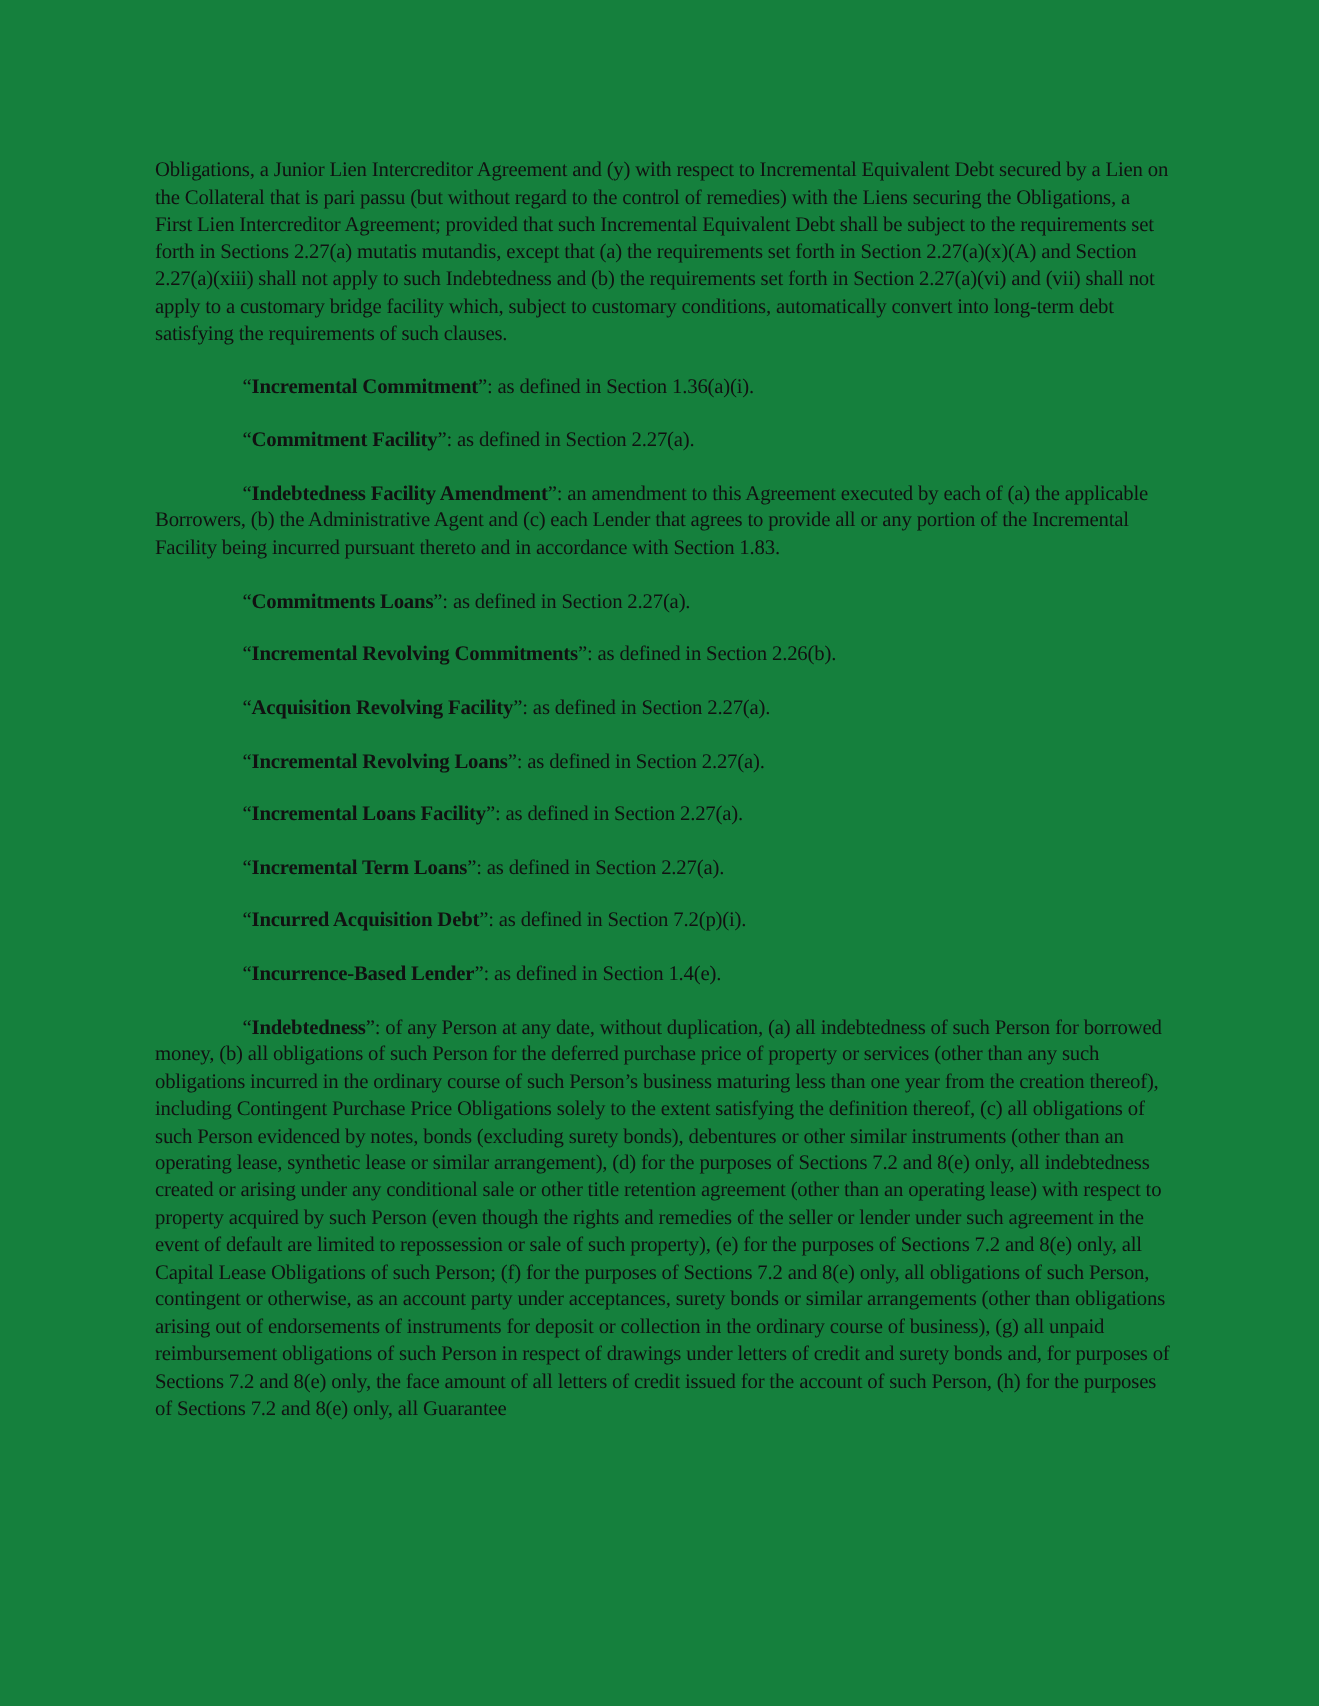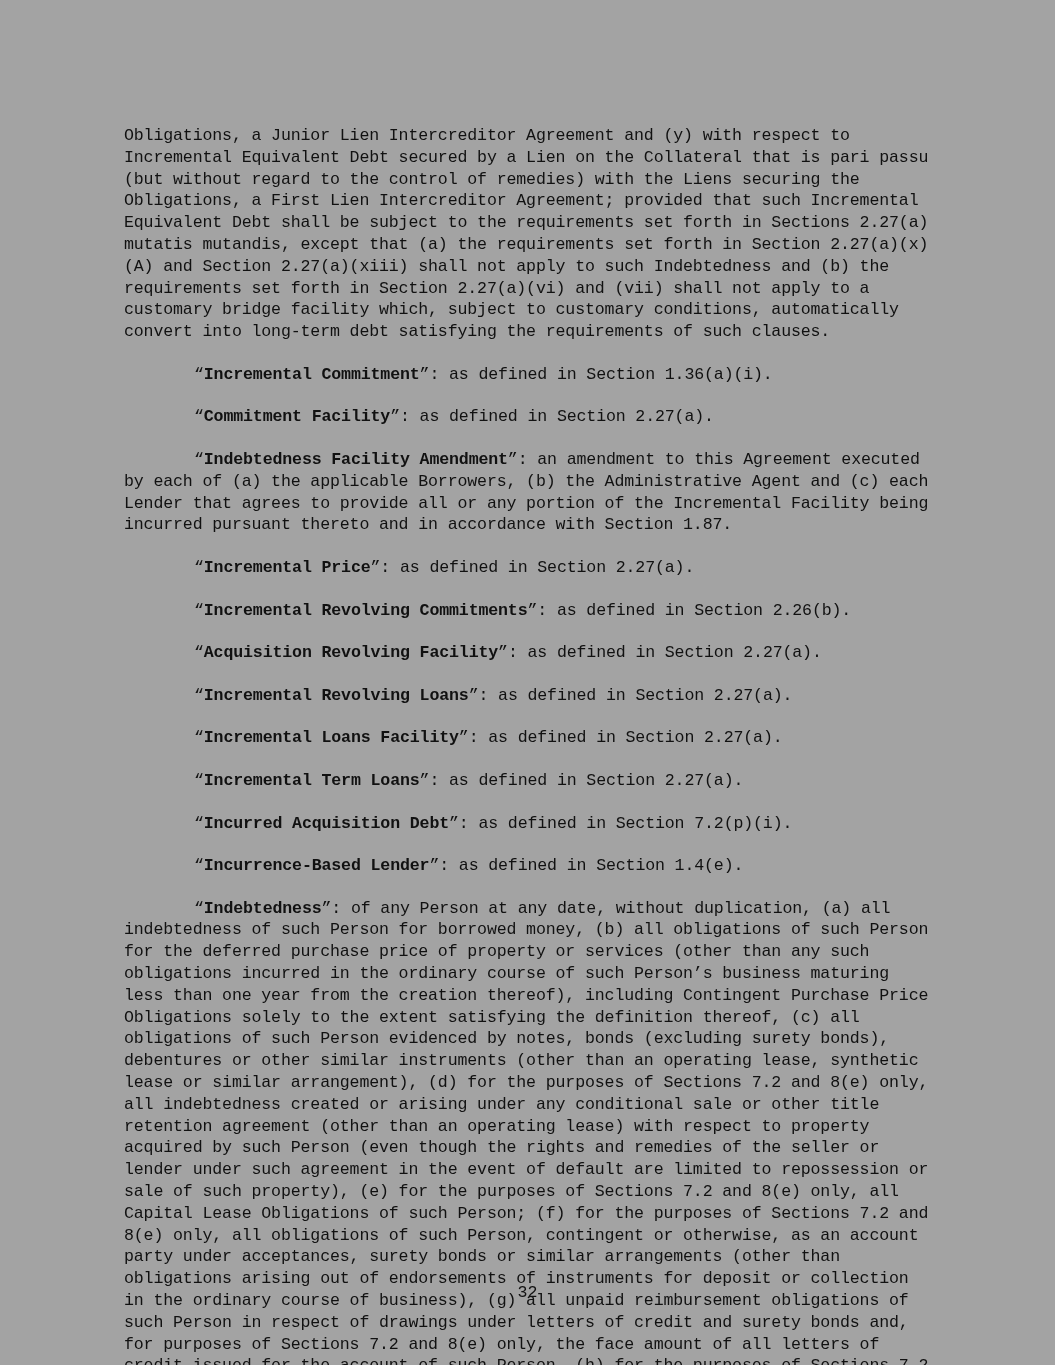--- a/index.html
+++ b/index.html
@@ -14,22 +14,21 @@
       overflow: hidden;
       font-family: "Liberation Serif", "DejaVu Serif", serif;
       color: #111111;
     }
     .page {
       position: absolute;
       left: 0;
       top: 0;
       width: 1055px;
       height: 1365px;
-      background: #a3a3a3;
-      font-family: Liberation Mono, monospace;
+      background: #15803d;
     }
     .body-text {
       position: absolute;
       left: 124px;
       top: 125px;
       width: 812px;
       font-size: 16.6px;
       line-height: 21.8px;
       letter-spacing: -0.15px;
     }
@@ -58,36 +57,35 @@
 
 <div class="page">
   <div class="body-text">
 
     <p class="para">Obligations, a Junior Lien Intercreditor Agreement and (y) with respect to Incremental Equivalent Debt secured by a Lien on the Collateral that is pari passu (but without regard to the control of remedies) with the Liens securing the Obligations, a First Lien Intercreditor Agreement; provided that such Incremental Equivalent Debt shall be subject to the requirements set forth in Sections 2.27(a) mutatis mutandis, except that (a) the requirements set forth in Section 2.27(a)(x)(A) and Section 2.27(a)(xiii) shall not apply to such Indebtedness and (b) the requirements set forth in Section 2.27(a)(vi) and (vii) shall not apply to a customary bridge facility which, subject to customary conditions, automatically convert into long-term debt satisfying the requirements of such clauses.</p>
 
     <p class="para indent"><span>“</span><span class="term">Incremental Commitment</span><span>”</span><span>: as defined in Section 1.36(a)(i).</span></p>
 
     <p class="para indent"><span>“</span><span class="term">Commitment Facility</span><span>”</span><span>: as defined in Section 2.27(a).</span></p>
 
-    <p class="para indent"><span>“</span><span class="term">Indebtedness Facility Amendment</span><span>”</span><span>: an amendment to this Agreement executed by each of (a) the applicable Borrowers, (b) the Administrative Agent and (c) each Lender that agrees to provide all or any portion of the Incremental Facility being incurred pursuant thereto and in accordance with Section 1.87.</span></p>
+    <p class="para indent"><span>“</span><span class="term">Indebtedness Facility Amendment</span><span>”</span><span>: an amendment to this Agreement executed by each of (a) the applicable Borrowers, (b) the Administrative Agent and (c) each Lender that agrees to provide all or any portion of the Incremental Facility being incurred pursuant thereto and in accordance with Section 1.83.</span></p>
 
-    <p class="para indent"><span>“</span><span class="term">Incremental Price</span><span>”</span><span>: as defined in Section 2.27(a).</span></p>
+    <p class="para indent"><span>“</span><span class="term">Commitments Loans</span><span>”</span><span>: as defined in Section 2.27(a).</span></p>
 
     <p class="para indent"><span>“</span><span class="term">Incremental Revolving Commitments</span><span>”</span><span>: as defined in Section 2.26(b).</span></p>
 
     <p class="para indent"><span>“</span><span class="term">Acquisition Revolving Facility</span><span>”</span><span>: as defined in Section 2.27(a).</span></p>
 
     <p class="para indent"><span>“</span><span class="term">Incremental Revolving Loans</span><span>”</span><span>: as defined in Section 2.27(a).</span></p>
 
     <p class="para indent"><span>“</span><span class="term">Incremental Loans Facility</span><span>”</span><span>: as defined in Section 2.27(a).</span></p>
 
     <p class="para indent"><span>“</span><span class="term">Incremental Term Loans</span><span>”</span><span>: as defined in Section 2.27(a).</span></p>
 
     <p class="para indent"><span>“</span><span class="term">Incurred Acquisition Debt</span><span>”</span><span>: as defined in Section 7.2(p)(i).</span></p>
 
     <p class="para indent"><span>“</span><span class="term">Incurrence-Based Lender</span><span>”</span><span>: as defined in Section 1.4(e).</span></p>
 
     <p class="para indent"><span>“</span><span class="term">Indebtedness</span><span>”</span><span>: of any Person at any date, without duplication, (a) all indebtedness of such Person for borrowed money, (b) all obligations of such Person for the deferred purchase price of property or services (other than any such obligations incurred in the ordinary course of such Person’s business maturing less than one year from the creation thereof), including Contingent Purchase Price Obligations solely to the extent satisfying the definition thereof, (c) all obligations of such Person evidenced by notes, bonds (excluding surety bonds), debentures or other similar instruments (other than an operating lease, synthetic lease or similar arrangement), (d) for the purposes of Sections 7.2 and 8(e) only, all indebtedness created or arising under any conditional sale or other title retention agreement (other than an operating lease) with respect to property acquired by such Person (even though the rights and remedies of the seller or lender under such agreement in the event of default are limited to repossession or sale of such property), (e) for the purposes of Sections 7.2 and 8(e) only, all Capital Lease Obligations of such Person; (f) for the purposes of Sections 7.2 and 8(e) only, all obligations of such Person, contingent or otherwise, as an account party under acceptances, surety bonds or similar arrangements (other than obligations arising out of endorsements of instruments for deposit or collection in the ordinary course of business), (g) all unpaid reimbursement obligations of such Person in respect of drawings under letters of credit and surety bonds and, for purposes of Sections 7.2 and 8(e) only, the face amount of all letters of credit issued for the account of such Person, (h) for the purposes of Sections 7.2 and 8(e) only, all Guarantee</span></p>
 
   </div>
 
-  <div class="page-number">32</div>
 </div>
 
 </body></html>

